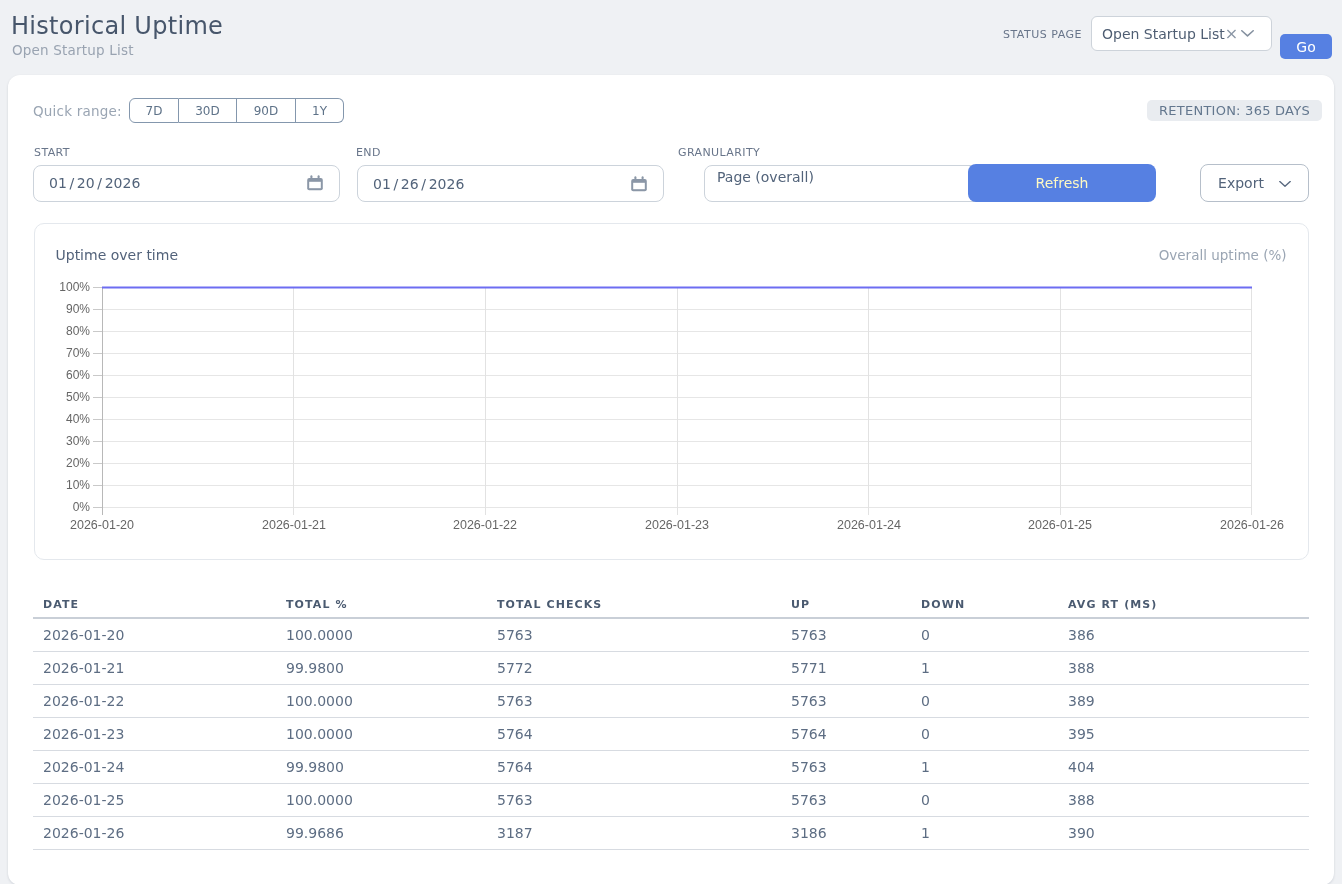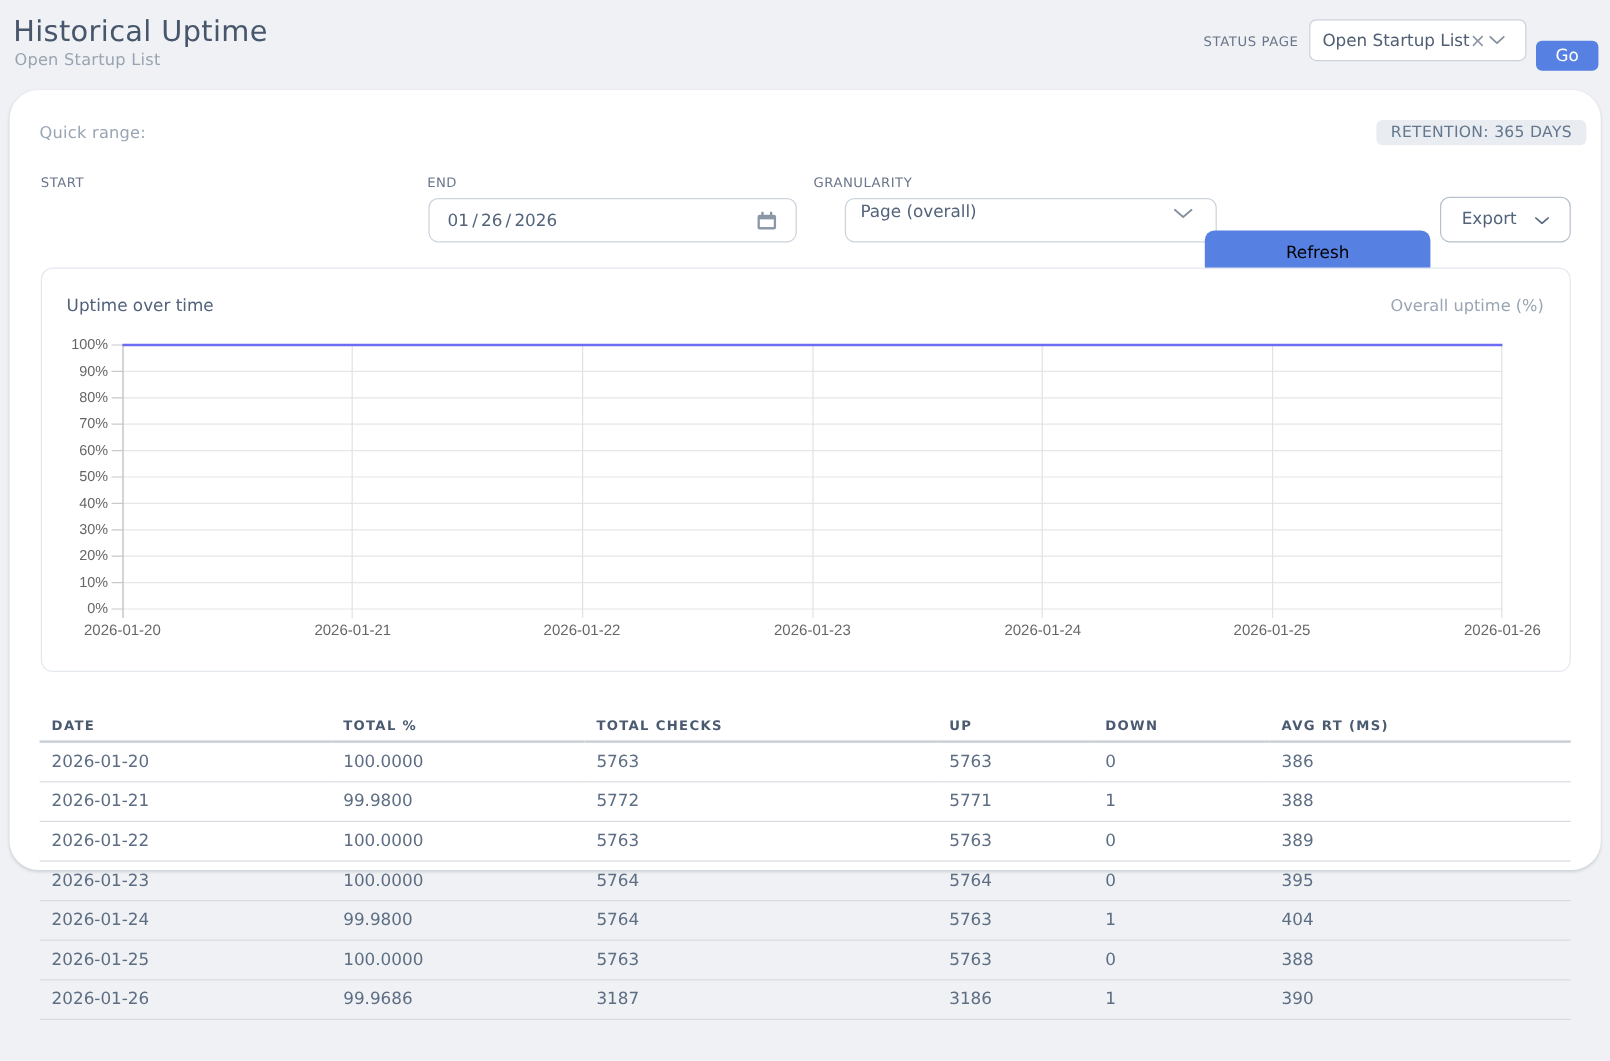--- a/index.html
+++ b/index.html
@@ -8,34 +8,34 @@
   .abs { position:absolute; }
 
   .title { left:11px; top:12px; font-size:24px; color:#47566b; letter-spacing:0.3px; }
   .subtitle { left:12px; top:42px; font-size:13.5px; color:#99a3b1; letter-spacing:0.2px; }
 
   .sp-label { left:1003px; top:28px; font-size:11px; color:#68758a; letter-spacing:0.5px; }
   .sp-select { left:1091px; top:16px; width:181px; height:35px; background:#fff; border:1px solid #cdd3da; border-radius:6px; display:flex; align-items:center; padding:0 17px 0 10px; color:#4f5e73; font-size:14px; }
   .sp-select .x { color:#8b97a6; font-size:16px; margin-left:0; }
   .go { left:1280px; top:21px; width:52px; height:25px; background:#5680e2; border-radius:5px; color:#fff; font-size:14px; display:flex; align-items:center; justify-content:center;margin-top:13px; }
 
-  .card { left:8px; top:75px; width:1326px; height:650px; background:#fff; border-radius:24px; box-shadow:0 1px 3px rgba(16,30,54,0.09), 0 1px 2px rgba(16,30,54,0.05); }
+  .card { left:8px; top:75px; width:1326px; height:810px; background:#fff; border-radius:12px; box-shadow:0 1px 3px rgba(16,30,54,0.09), 0 1px 2px rgba(16,30,54,0.05); }
 
   .quick-label { left:25px; top:28px; font-size:13.5px; color:#9aa5b3; letter-spacing:0.2px; }
   .seg { left:121px; top:23px; display:flex; }
   .seg div { height:25px; border:1px solid #8497ad; border-left-width:0; color:#5e7288; font-size:12px; display:flex; align-items:center; justify-content:center; background:#fff; }
   .seg div:first-child { border-left-width:1px; border-radius:6px 0 0 6px; }
   .seg div:last-child { border-radius:0 6px 6px 0; }
 
   .badge { left:1139px; top:25px; height:21px; padding:0 12px; background:#e9ecf0; border-radius:5px; color:#63778e; font-size:13px; letter-spacing:0.25px; display:flex; align-items:center;text-align:right; }
 
   .flabel { top:70.5px; font-size:11px; color:#68758a; letter-spacing:0.4px; }
   .ctrl { top:90px; height:36.5px; background:#fff; border:1px solid #ccd3db; border-radius:8px; display:flex; align-items:center; color:#52637a; font-size:14px; }
   .datetxt { word-spacing:-1.8px; }
-  .refresh { left:996px; top:89px; width:188px; height:38px; background:#5680e2; border-radius:8px; color:#000000; font-size:14px; display:flex; align-items:center; justify-content:center;margin-top:28px; }
+  .refresh { left:960px; top:89px; width:188px; height:38px; background:#5680e2; border-radius:8px; color:#fef9c3; font-size:14px; display:flex; align-items:center; justify-content:center; }
   .export { left:1192px; top:89px; width:109px; height:38px; background:#fff; border:1px solid #b6bfca; border-radius:8px; color:#52637a; font-size:14px; display:flex; align-items:center; justify-content:center; gap:15px; }
 
   .chart-card { left:26px; top:148px; width:1275px; height:337px; border:1px solid #e4e8ed; border-radius:10px; background:#fff;text-align:center; }
   .chart-title { left:20.5px; top:22.5px; font-size:14px; color:#52627a; }
   .chart-sub { right:21.5px; top:23px; font-size:13.5px; color:#9aa5b3; }
 
   table { position:absolute; left:25px; top:516px; width:1276px; border-collapse:collapse; table-layout:fixed; }
   th { height:27px; text-align:left; vertical-align:middle; font-weight:bold; font-size:11px; letter-spacing:1.1px; color:#4a5a70; padding:1px 0 0 10px; border-bottom:2px solid #c9cfd7; }
   td { height:33px; vertical-align:middle; font-size:14px; color:#5d6d83; padding:0 0 0 10px; border-bottom:1.5px solid #d7dbe1; }
 </style>
@@ -48,26 +48,41 @@
     <span>Open Startup List</span>
     <span class="x">×</span>
     <svg style="margin-left:auto" width="13" height="7" viewBox="0 0 13 7">
       <path d="M0.8 0.7l5.7 5.2 5.7-5.2" fill="none" stroke="#84909f" stroke-width="1.5" stroke-linecap="round" stroke-linejoin="round"></path>
     </svg>
   </div>
   <div class="abs go">Go</div>
 
   <div class="abs card">
     <div class="abs quick-label">Quick range:</div>
+    <div class="abs seg">
+      <div style="width:50px">7D</div>
+      <div style="width:58px">30D</div>
+      <div style="width:59px">90D</div>
+      <div style="width:48px">1Y</div>
+    </div>
     <div class="abs badge">RETENTION: 365 DAYS</div>
 
     <div class="abs flabel" style="left:26px">START</div>
     <div class="abs flabel" style="left:348px">END</div>
     <div class="abs flabel" style="left:670px">GRANULARITY</div>
 
+    <div class="abs ctrl" style="left:25px; width:307px; padding:0 16px 0 15px;">
+      <span class="datetxt" style="position:relative;top:-0.5px">01 / 20 / 2026</span>
+      <svg style="margin-left:auto" width="16" height="16" viewBox="0 0 16 16">
+        <rect x="0.2" y="3" width="15.6" height="12.3" rx="2" fill="#8b97a7"></rect>
+        <rect x="2.2" y="6.8" width="11.6" height="6.4" fill="#ffffff"></rect>
+        <rect x="3.4" y="0.2" width="2" height="4.2" rx="1" fill="#8b97a7"></rect>
+        <rect x="10.6" y="0.2" width="2" height="4.2" rx="1" fill="#8b97a7"></rect>
+      </svg>
+    </div>
     <div class="abs ctrl" style="left:349px; width:307px; padding:2px 16px 0 15px;">
       <span class="datetxt" style="position:relative;top:-0.5px">01 / 26 / 2026</span>
       <svg style="margin-left:auto" width="16" height="16" viewBox="0 0 16 16">
         <rect x="0.2" y="3" width="15.6" height="12.3" rx="2" fill="#8b97a7"></rect>
         <rect x="2.2" y="6.8" width="11.6" height="6.4" fill="#ffffff"></rect>
         <rect x="3.4" y="0.2" width="2" height="4.2" rx="1" fill="#8b97a7"></rect>
         <rect x="10.6" y="0.2" width="2" height="4.2" rx="1" fill="#8b97a7"></rect>
       </svg>
     </div>
     <div class="abs ctrl" style="left:696px; width:310px; padding:0 19px 12px 12px;">

